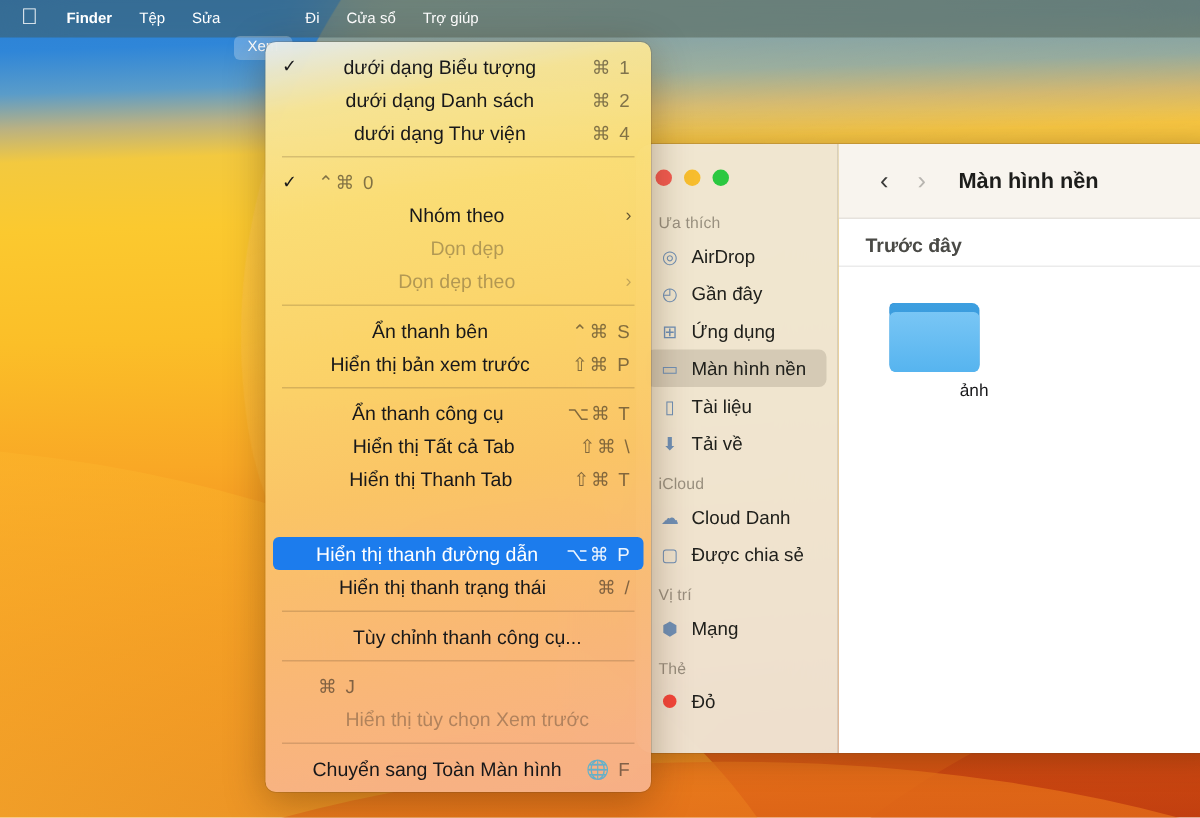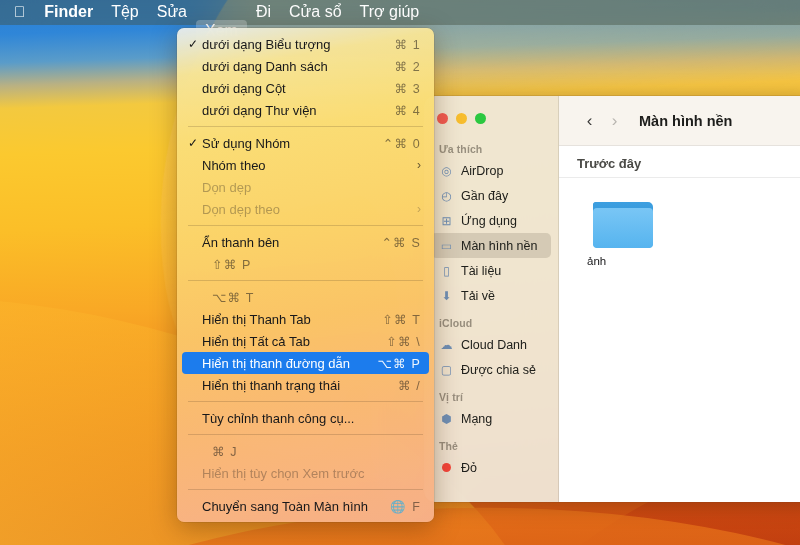--- a/index.html
+++ b/index.html
@@ -76,21 +76,21 @@
     padding-left: 12px;
     z-index: 40;
   }
   .mb-apple {
     color: #fff; font-size: 15px; line-height: 1;
     padding: 0 10px 2px 2px;
     cursor: default;
   }
   .mb-item {
     color: #fff;
-    font-size: 16px;
+    font-size: 10px;
     padding: 2px 9px 3px;
     border-radius: 4px;
     white-space: nowrap;
     cursor: default;
   }
   .mb-item.bold { font-weight: bold; }
   .mb-item.active { background: rgba(255,255,255,0.26); margin-top: 38px; }
 
   
   .finder {
@@ -113,21 +113,21 @@
   .traffic {
     display: flex; align-items: center; gap: 8px;
     height: 32px; padding-left: 13px;
   }
   .light { width: 11px; height: 11px; border-radius: 50%; }
   .light.red    { background: #f35b51; }
   .light.yellow { background: #f7bd2e; }
   .light.green  { background: #2bc840; }
 
   .sb-head {
-    font-size: 10.5px; font-weight: bold;
+    font-size: 10.5px; font-weight: normal;
     color: rgba(80,72,60,0.55);
     padding: 9px 0 3px 15px;
     letter-spacing: .1px;
   }
   .sb-item {
     display: flex; align-items: center;
     height: 25px;
     margin: 0 7px;
     padding-left: 8px;
     border-radius: 5px;
@@ -165,21 +165,21 @@
     color: #1d1d1b;
     margin-left: 12px;
   }
   .fw-section {
     font-size: 13px; font-weight: bold;
     color: #4a4a46;
     padding: 10px 0 6px 18px;
     border-bottom: 0.5px solid rgba(0,0,0,0.08);
   }
   .fw-grid { padding: 24px 0 0 28px; display: flex; flex-wrap: wrap; gap: 18px; }
-  .file-item { width: 72px; text-align: left; cursor: default; }
+  .file-item { width: 72px; text-align: right; cursor: default; }
   .folder-ico { width: 60px; height: 48px; margin: 0 auto; position: relative; }
   .folder-back {
     position: absolute; left: 0; top: 0;
     width: 60px; height: 46px;
     border-radius: 4px 5px 5px 5px;
     background: linear-gradient(180deg, #3d9fe0, #2e8ed4);
   }
   .folder-tab {
     position: absolute; left: 0; top: 0;
     width: 25px; height: 7px;
@@ -220,28 +220,28 @@
     display: flex; align-items: center;
     height: 22px;
     margin: 0 5px;
     padding: 0 8px 0 6px;
     border-radius: 4px;
     font-size: 13px;
     color: #18181a;
     white-space: nowrap;
     cursor: default;
   }
-  .mi.highlight { background: #1c7ced; color: #fff; }
+  .mi.highlight { background: #1c7ced; color: #fff; margin-top: 28px; }
   .mi.disabled { color: rgba(60,50,40,0.38); }
   .mi-check {
     width: 14px; flex: 0 0 14px;
     font-size: 12px; line-height: 1;
     color: inherit;
   }
-  .mi-label { flex: 1; }
+  .mi-label { flex: 1; text-align: center; }
   .mi-key {
     font-size: 12.5px;
     color: rgba(50,42,32,0.60);
     letter-spacing: 1.2px;
     margin-left: 10px;
   }
   .mi.highlight .mi-key { color: rgba(255,255,255,0.92); }
   .mi-arrow {
     font-size: 12px;
     color: rgba(40,34,26,0.72);
@@ -362,32 +362,26 @@
         <span class="mi-label">dưới dạng Biểu tượng</span>
         <span class="mi-key">⌘ 1</span>
       </div>
       <div class="mi">
         <span class="mi-check"></span>
         <span class="mi-label">dưới dạng Danh sách</span>
         <span class="mi-key">⌘ 2</span>
       </div>
       <div class="mi">
         <span class="mi-check"></span>
-        <span class="mi-label">dưới dạng Cột</span>
-        <span class="mi-key">⌘ 3</span>
-      </div>
-      <div class="mi">
-        <span class="mi-check"></span>
         <span class="mi-label">dưới dạng Thư viện</span>
         <span class="mi-key">⌘ 4</span>
       </div>
       <div class="msep"></div>
       <div class="mi">
         <span class="mi-check">✓</span>
-        <span class="mi-label">Sử dụng Nhóm</span>
         <span class="mi-key">⌃⌘ 0</span>
       </div>
       <div class="mi">
         <span class="mi-check"></span>
         <span class="mi-label">Nhóm theo</span>
         <span class="mi-arrow">›</span>
       </div>
       <div class="mi disabled">
         <span class="mi-check"></span>
         <span class="mi-label">Dọn dẹp</span>
@@ -398,37 +392,39 @@
         <span class="mi-arrow">›</span>
       </div>
       <div class="msep"></div>
       <div class="mi">
         <span class="mi-check"></span>
         <span class="mi-label">Ẩn thanh bên</span>
         <span class="mi-key">⌃⌘ S</span>
       </div>
       <div class="mi">
         <span class="mi-check"></span>
+        <span class="mi-label">Hiển thị bản xem trước</span>
         <span class="mi-key">⇧⌘ P</span>
       </div>
       <div class="msep"></div>
       <div class="mi">
         <span class="mi-check"></span>
+        <span class="mi-label">Ẩn thanh công cụ</span>
         <span class="mi-key">⌥⌘ T</span>
+      </div>
+      <div class="mi">
+        <span class="mi-check"></span>
+        <span class="mi-label">Hiển thị Tất cả Tab</span>
+        <span class="mi-key">⇧⌘ \</span>
       </div>
       <div class="mi">
         <span class="mi-check"></span>
         <span class="mi-label">Hiển thị Thanh Tab</span>
         <span class="mi-key">⇧⌘ T</span>
       </div>
-      <div class="mi">
-        <span class="mi-check"></span>
-        <span class="mi-label">Hiển thị Tất cả Tab</span>
-        <span class="mi-key">⇧⌘ \</span>
-      </div>
       <div class="mi highlight">
         <span class="mi-check"></span>
         <span class="mi-label">Hiển thị thanh đường dẫn</span>
         <span class="mi-key">⌥⌘ P</span>
       </div>
       <div class="mi">
         <span class="mi-check"></span>
         <span class="mi-label">Hiển thị thanh trạng thái</span>
         <span class="mi-key">⌘ /</span>
       </div>

